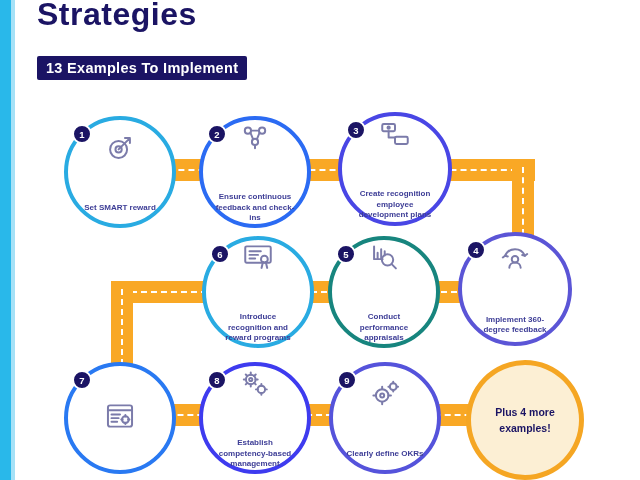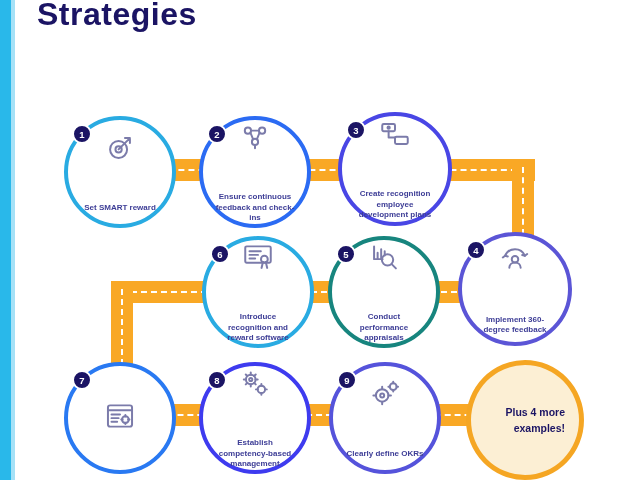--- a/index.html
+++ b/index.html
@@ -42,34 +42,35 @@
   }
   .num{
     position:absolute;left:4px;top:4px;width:20px;height:20px;border-radius:50%;
     background:#1b1464;color:#ffffff;border:2px solid #ffffff;box-sizing:border-box;
     font-size:9.5px;font-weight:700;display:flex;align-items:center;justify-content:center;
     z-index:3;
   }
   .extra{
     position:absolute;width:118px;height:120px;border-radius:50%;
     box-sizing:border-box;border:5px solid #14532d;background:#fcefd4;
-    z-index:2;display:flex;align-items:center;justify-content:center;text-align:right;
+    z-index:2;display:flex;align-items:center;justify-content:center;text-align:center;
   }
   .extra .label{font-size:10.5px;font-weight:800;color:#1b1464;line-height:1.55;max-width:80px;}
   svg{stroke:#7b7baa;fill:none;stroke-width:1.4;stroke-linecap:round;stroke-linejoin:round;}
 </style>
 </head>
 <body>
 
 <div class="canvas">
 
   <div class="leftbar"></div>
   <div class="leftbar-light"></div>
 
   <h1 class="title">Strategies</h1>
+  <div class="subtitle-badge">13 Examples To Implement</div>
 
   <div class="seg" style="left:120px;top:159px;width:415px;height:22px;">
       <div class="dash-h"></div>
     </div>
   <div class="seg" style="left:512px;top:159px;width:22px;height:84px;">
       <div class="dash-v"></div>
     </div>
   <div class="seg" style="left:123px;top:281px;width:392px;height:22px;">
       <div class="dash-h"></div>
     </div>
@@ -147,21 +148,21 @@
   <div class="step" style="left: 202px; top: 236px; --bc: #29abe2;">
     <span class="num">6</span>
     <span class="icon">
       <svg width="34" height="34" viewBox="0 0 24 24">
           <rect x="3" y="4.5" width="18" height="11.5" rx="1"></rect>
           <path d="M6 8 h8 M6 10.5 h6 M6 13 h4"></path>
           <circle cx="16.5" cy="13.5" r="2.4"></circle>
           <path d="M15.5 15.5 l-1 4.2 M17.5 15.5 l1 4.2"></path>
         </svg>
     </span>
-    <span class="label">Introduce recognition and reward software</span>
+    <span class="label">Introduce recognition and reward programs</span>
   </div>
 
   <div class="step" style="left: 64px; top: 362px; --bc: #2979f2;">
     <span class="num">7</span>
     <span class="icon">
       <svg width="34" height="34" viewBox="0 0 24 24">
           <rect x="3.5" y="4.5" width="17" height="15" rx="1.5"></rect>
           <path d="M3.5 8 h17"></path>
           <path d="M6 11 h6 M6 13.5 h5 M6 16 h4"></path>
           <circle cx="15.8" cy="14.5" r="2.4"></circle>

